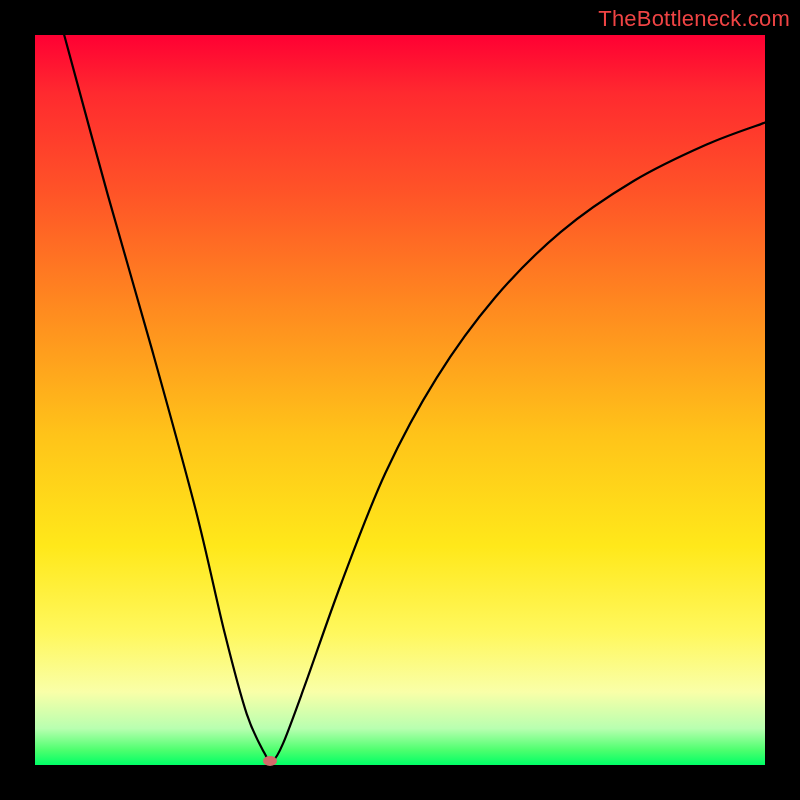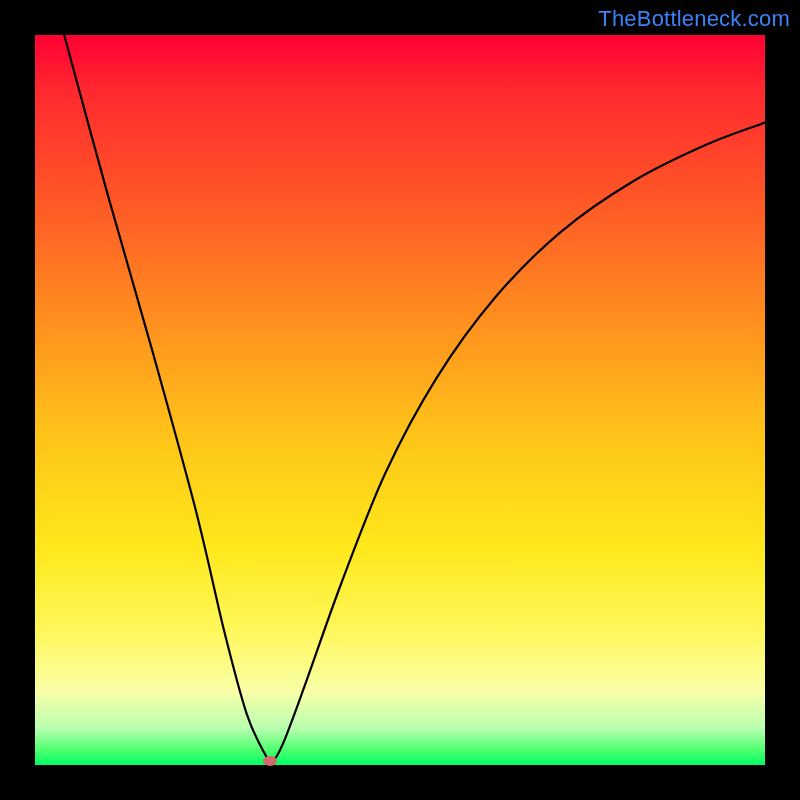--- a/index.html
+++ b/index.html
@@ -33,21 +33,21 @@
       #fff85e 82%,
       #f9ffa8 90%,
       #b8ffb0 95%,
       #4cff6e 98%,
       #00ff66 100%);
   }
   .watermark {
     position: absolute;
     top: 6px;
     right: 10px;
-    color: #3b82f6;
+    color: #ef4444;
     font-size: 22px;
     font-weight: 500;
     letter-spacing: 0.2px;
     user-select: none;
   }
   svg.curve {
     position: absolute;
     left: 0;
     top: 0;
     width: 730px;

